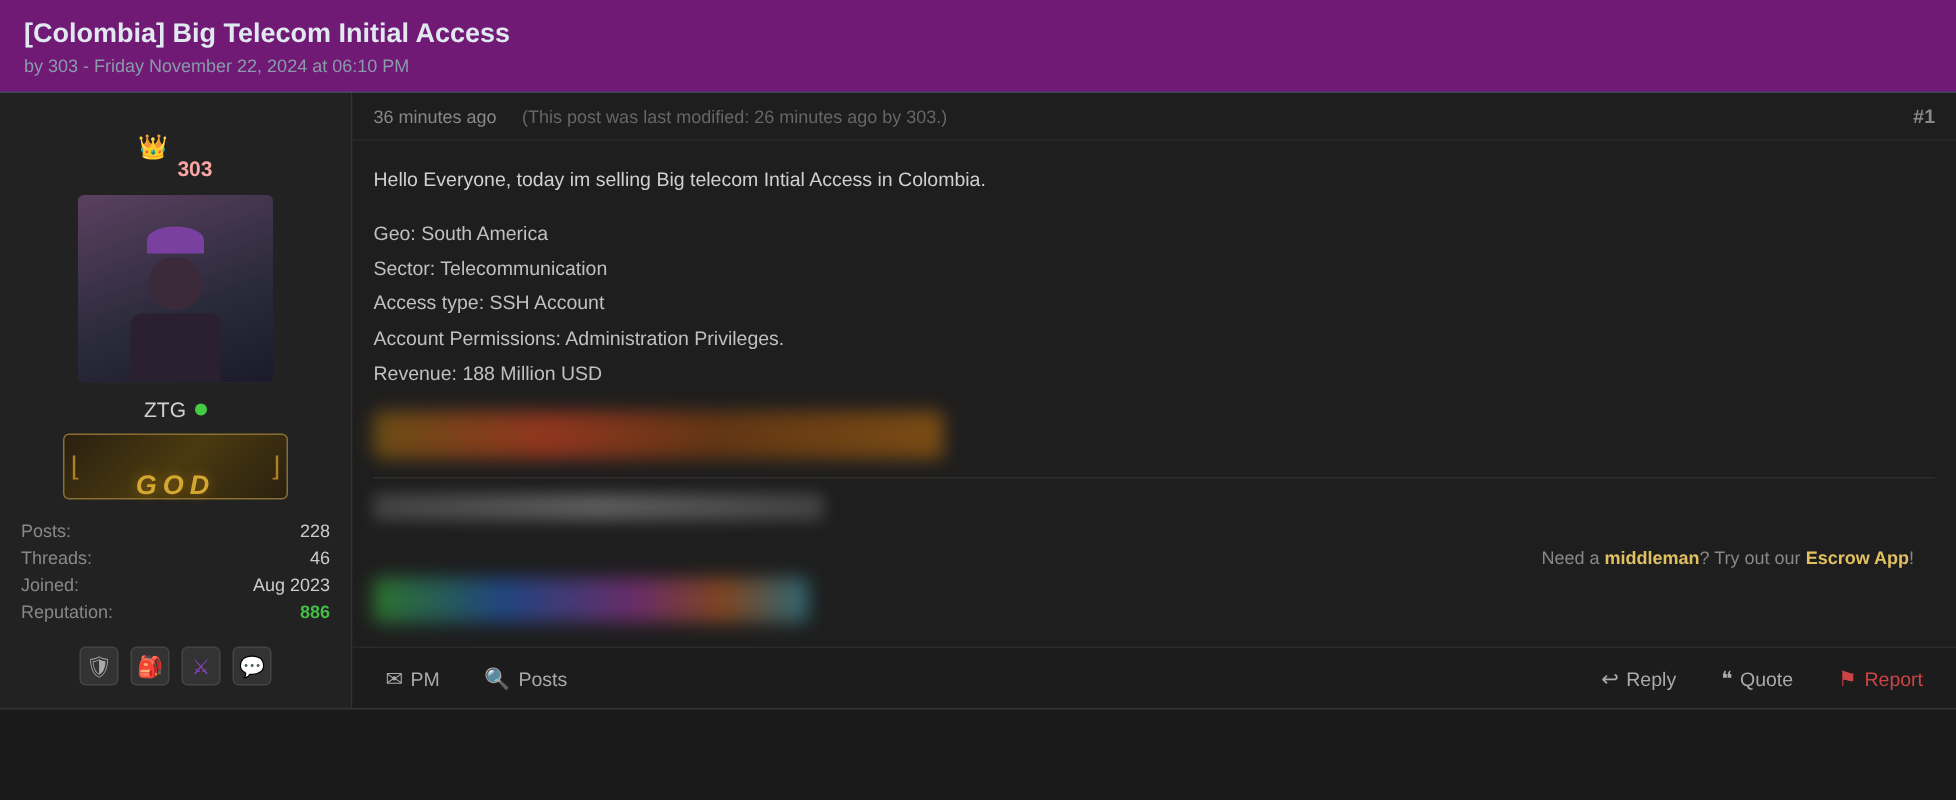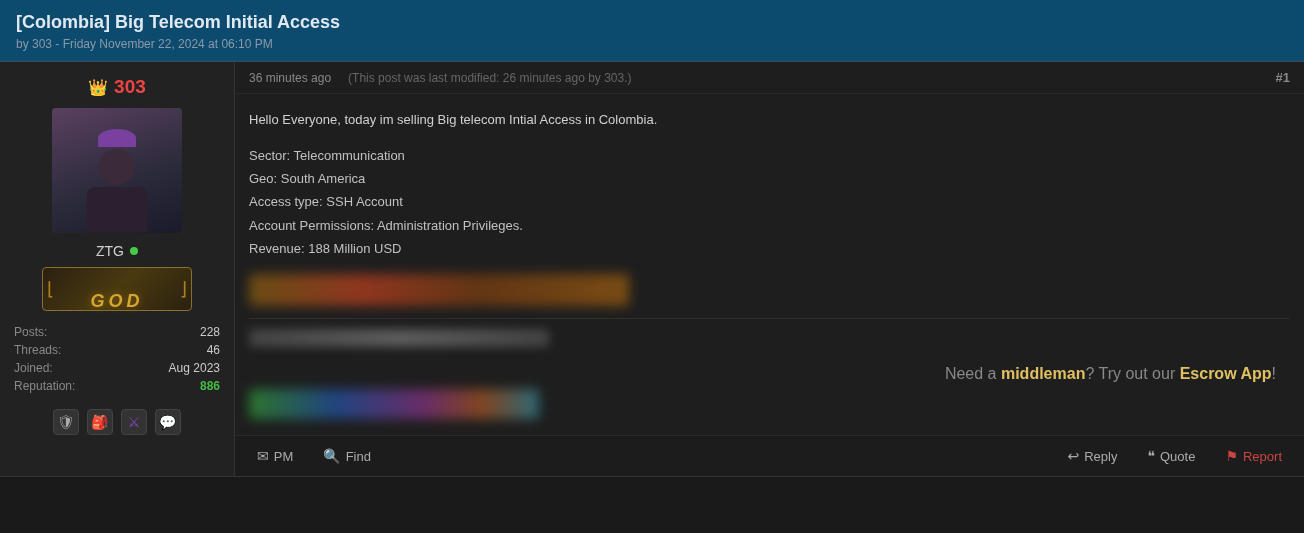--- a/index.html
+++ b/index.html
@@ -8,21 +8,21 @@
       color: #c8c8c8;
       font-family: Arial, sans-serif;
       font-size: 13px;
       width: 1304px;
       min-height: 533px;
       overflow: hidden;
     }
 
     
     .page-header {
-      background: #0c4a6e;
+      background: #701a75;
       padding: 12px 16px 10px 16px;
       border-bottom: 1px solid #3a4a5a;
     }
     .page-header h1 {
       font-size: 18px;
       font-weight: bold;
       color: #e0e8f0;
       margin-bottom: 4px;
     }
     .page-header .subtitle {
@@ -53,23 +53,24 @@
       display: flex;
       align-items: center;
       gap: 6px;
       margin-bottom: 10px;
     }
     .crown-icon {
       color: #e0b020;
       font-size: 16px;
     }
     .user-post-count {
-      color: #ef4444;
-      font-size: 19px;
+      color: #fca5a5;
+      font-size: 14px;
       font-weight: bold;
+      margin-top: 28px;
     }
 
     .avatar-wrapper {
       width: 130px;
       height: 125px;
       border-radius: 4px;
       overflow: hidden;
       background: #333;
       margin-bottom: 10px;
       display: flex;
@@ -277,21 +278,21 @@
 
     .divider {
       border: none;
       border-top: 1px solid #2e2e2e;
       margin: 10px 0;
     }
 
     .middleman-notice {
       text-align: right;
       padding: 6px 14px;
-      font-size: 16px;
+      font-size: 12px;
       color: #888;
     }
     .middleman-notice a {
       color: #e0c060;
       font-weight: bold;
       text-decoration: none;
     }
 
     
     .post-footer {
@@ -401,22 +402,22 @@
       <div class="post-meta-left">
         <span class="post-time">36 minutes ago</span>
         <span class="post-modified">(This post was last modified: 26 minutes ago by 303.)</span>
       </div>
       <span class="post-number">#1</span>
     </div>
 
     <div class="post-body">
       <p class="intro">Hello Everyone, today im selling Big telecom Intial Access in Colombia.</p>
       <div class="details">
+        <div>Geo: South America</div>
         <div>Sector: Telecommunication</div>
-        <div>Geo: South America</div>
         <div>Access type: SSH Account</div>
         <div>Account Permissions: Administration Privileges.</div>
         <div>Revenue: 188 Million USD</div>
       </div>
 
       <div class="blurred-img"></div>
 
       <hr class="divider">
 
       <div class="blurred-img-2"></div>
@@ -429,21 +430,21 @@
     </div>
 
     <div class="post-footer">
       <div class="footer-left">
         <button class="footer-btn pm-btn">
           <span class="btn-icon">✉</span>
           <span>PM</span>
         </button>
         <button class="footer-btn find-btn">
           <span class="btn-icon">🔍</span>
-          <span>Find</span>
+          <span>Posts</span>
         </button>
       </div>
       <div class="footer-right">
         <button class="footer-btn reply-btn">
           <span class="btn-icon">↩</span>
           <span>Reply</span>
         </button>
         <button class="footer-btn quote-btn">
           <span class="btn-icon">❝</span>
           <span>Quote</span>

